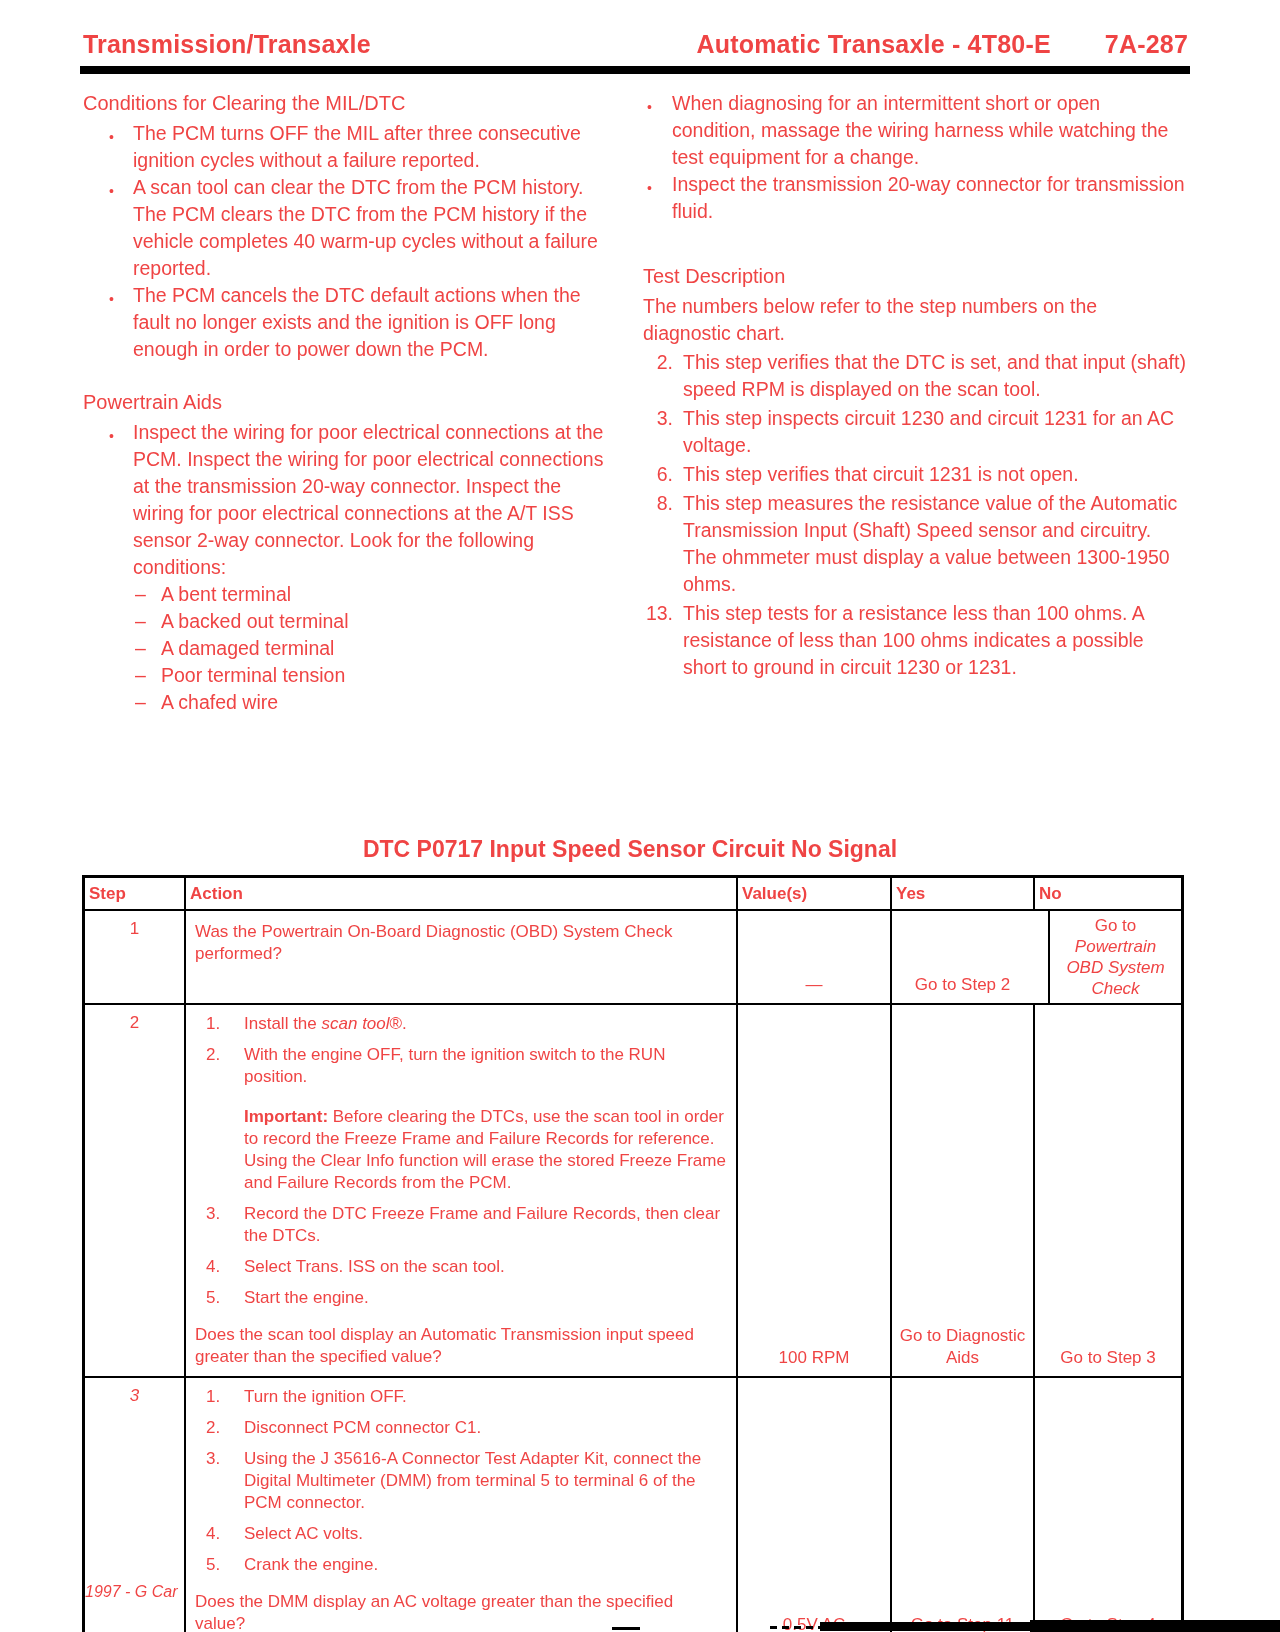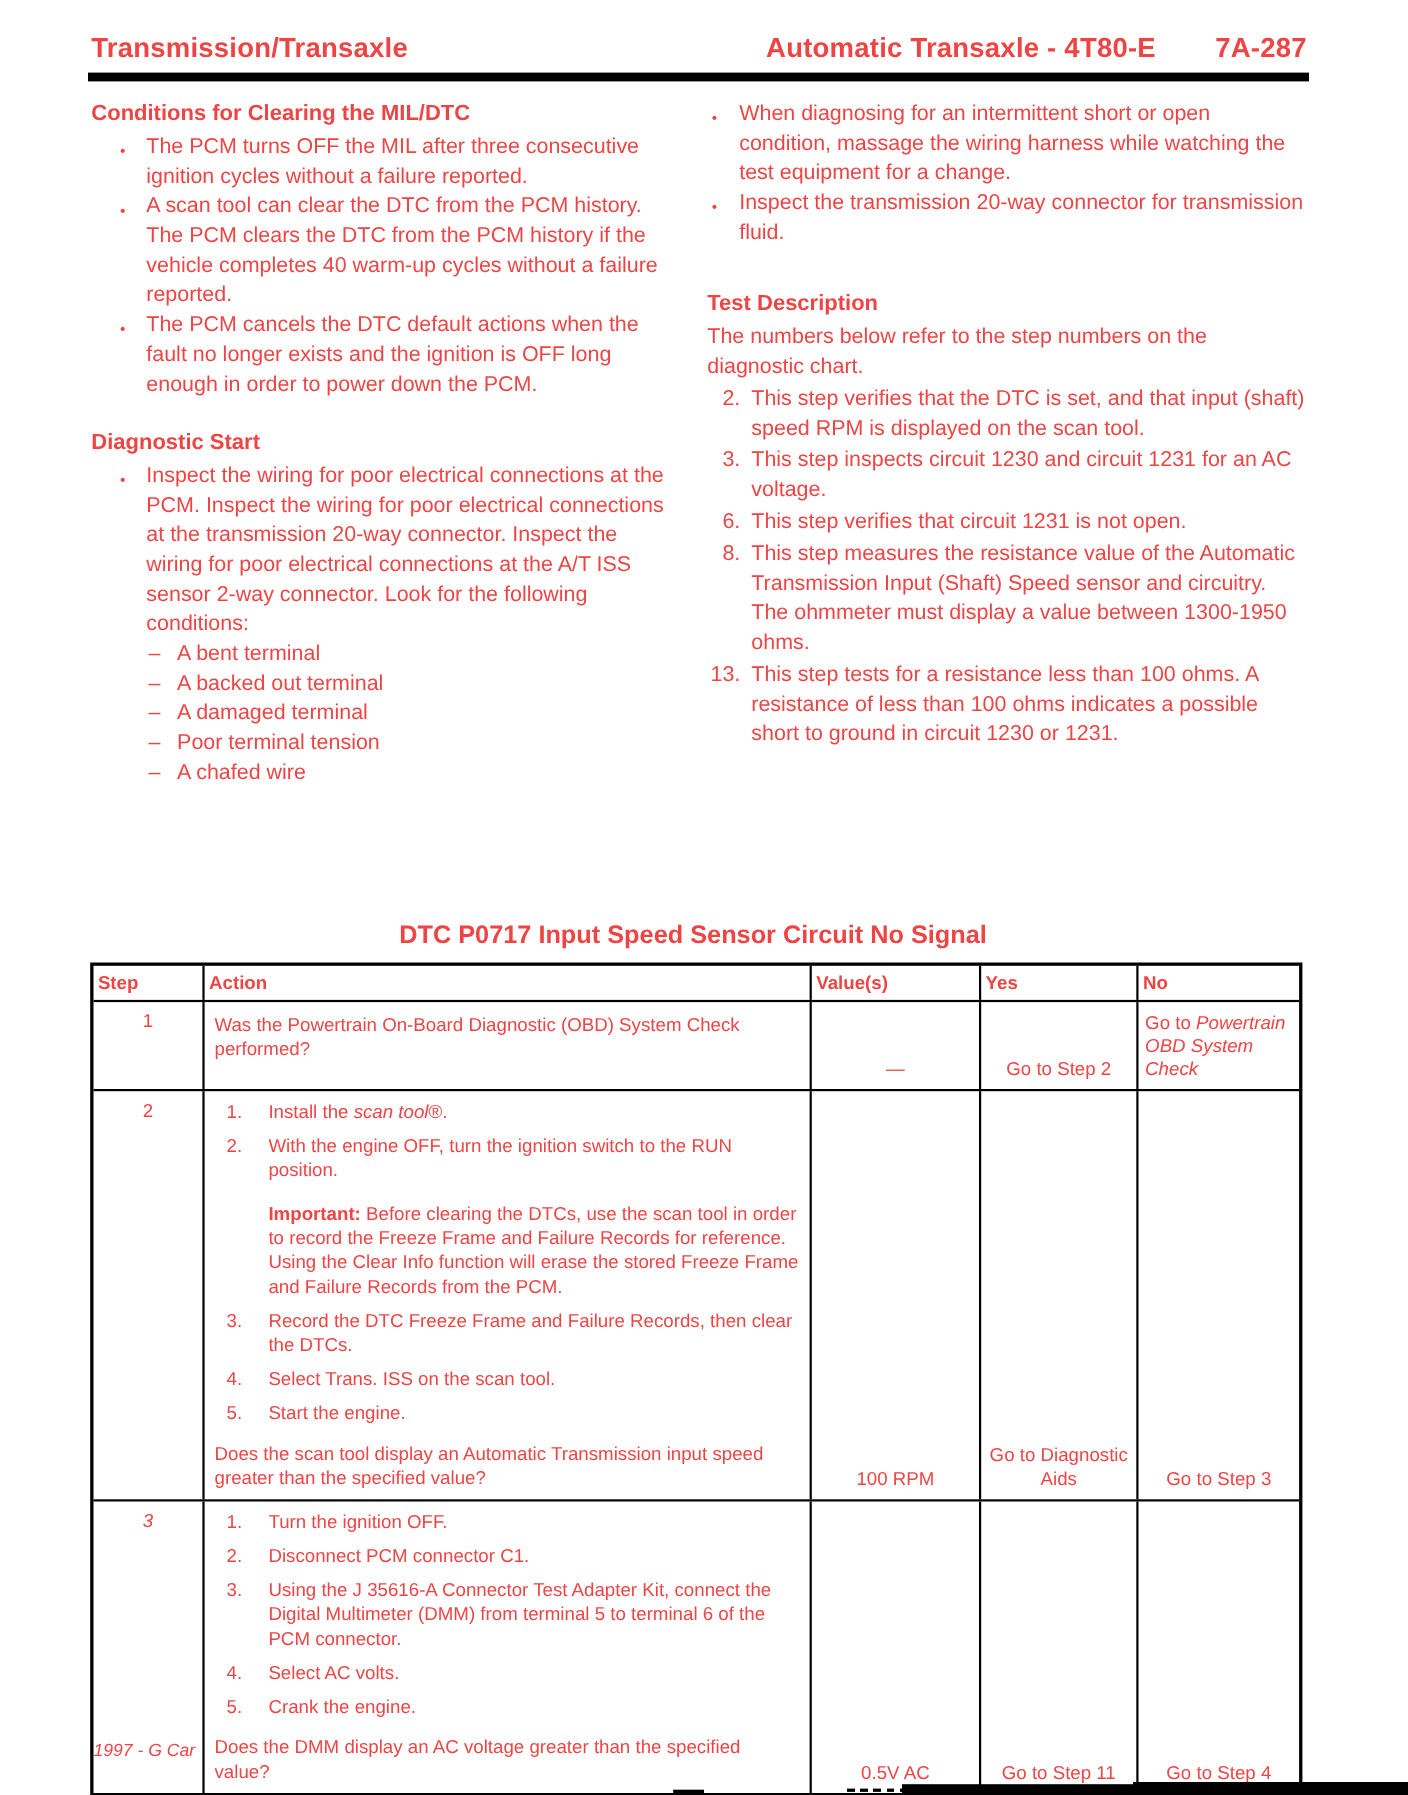--- a/index.html
+++ b/index.html
@@ -19,21 +19,21 @@
     font-weight:bold; font-size:25px; letter-spacing:0.2px;
   }
   .hdr-right { display:flex; gap:54px; }
   .hdr-rule { margin:7px 0 0 80px; width:1110px; height:8px; background:#000; }
 
   
   .cols { display:flex; margin:16px 0 0 83px; width:1105px; height:746px; }
   .col-left  { width:532px; }
   .col-right { width:545px; margin-left:28px; }
   .body-txt { font-size:19.5px; line-height:27px; }
-  h3.sec { font-size:20px; font-weight:bold; margin:0 0 4px 0; line-height:26px; }
+  h3.sec { font-size:20px; font-weight:normal; margin:0 0 4px 0; line-height:26px; }
   .sec2 { margin-top:26px !important; }
 
   .bul { display:flex; padding-left:26px; }
   .bul .g { width:24px; flex:none; font-size:14px; padding-top:4px; }
   .bul .t { flex:1; }
 
   .dashes { padding-left:52px; }
   .drow { display:flex; }
   .drow .g { width:26px; flex:none; }
   .drow .t { flex:1; }
@@ -62,21 +62,21 @@
   .hc { text-align:left; font-weight:bold; padding:5px 4px 4px 4px; }
   .step-c { text-align:center; padding-top:7px; }
   .act { padding:8px 10px 8px 9px; display:flex; flex-direction:column; }
   .ni { display:flex; margin-bottom:9px; padding-left:11px; }
   .ni .n { width:24px; flex:none; }
   .ni .nt { flex:1; margin-left:14px; }
   .imp { display:block; margin-top:18px; }
   .q { margin-top:auto; padding-top:6px; }
   .q-top { padding-top:2px; }
   .vcell { display:flex; flex-direction:column; justify-content:flex-end; text-align:center; padding-bottom:7px; }
-  .ccell { display:flex; flex-direction:column; justify-content:center; text-align:left; line-height:21px; }
+  .ccell { display:flex; flex-direction:column; justify-content:center; text-align:center; line-height:21px;margin-left:15px; }
   .it { font-style:italic; }
 
   .r1 { min-height:79px; }
   .r2 { min-height:316px; }
   .r3 { min-height:224px; }
 
   
   .footer { position:absolute; left:85px; top:1583px; font-size:16px; font-style:italic;text-align:right; }
   .scan-dash  { position:absolute; left:612px; top:1627px; width:28px; height:3px; background:#000; }
   .scan-dots  { position:absolute; left:770px; top:1626px; width:52px; height:3px;
@@ -109,21 +109,21 @@
       </div>
       <div class="bul">
         <span class="g">•</span>
         <span class="t">A scan tool can clear the DTC from the PCM history. The PCM clears the DTC from the PCM history if the vehicle completes 40 warm-up cycles without a failure reported.</span>
       </div>
       <div class="bul">
         <span class="g">•</span>
         <span class="t">The PCM cancels the DTC default actions when the fault no longer exists and the ignition is OFF long enough in order to power down the PCM.</span>
       </div>
 
-      <h3 class="sec sec2">Diagnostic Start</h3>
+      <h3 class="sec sec2">Powertrain Aids</h3>
 
       <div class="bul">
         <span class="g">•</span>
         <span class="t">Inspect the wiring for poor electrical connections at the PCM. Inspect the wiring for poor electrical connections at the transmission 20-way connector. Inspect the wiring for poor electrical connections at the A/T ISS sensor 2-way connector. Look for the following conditions:</span>
       </div>
       <div class="dashes">
         <div class="drow">
           <span class="g">–</span>
           <span class="t">A bent terminal</span>
         </div>

